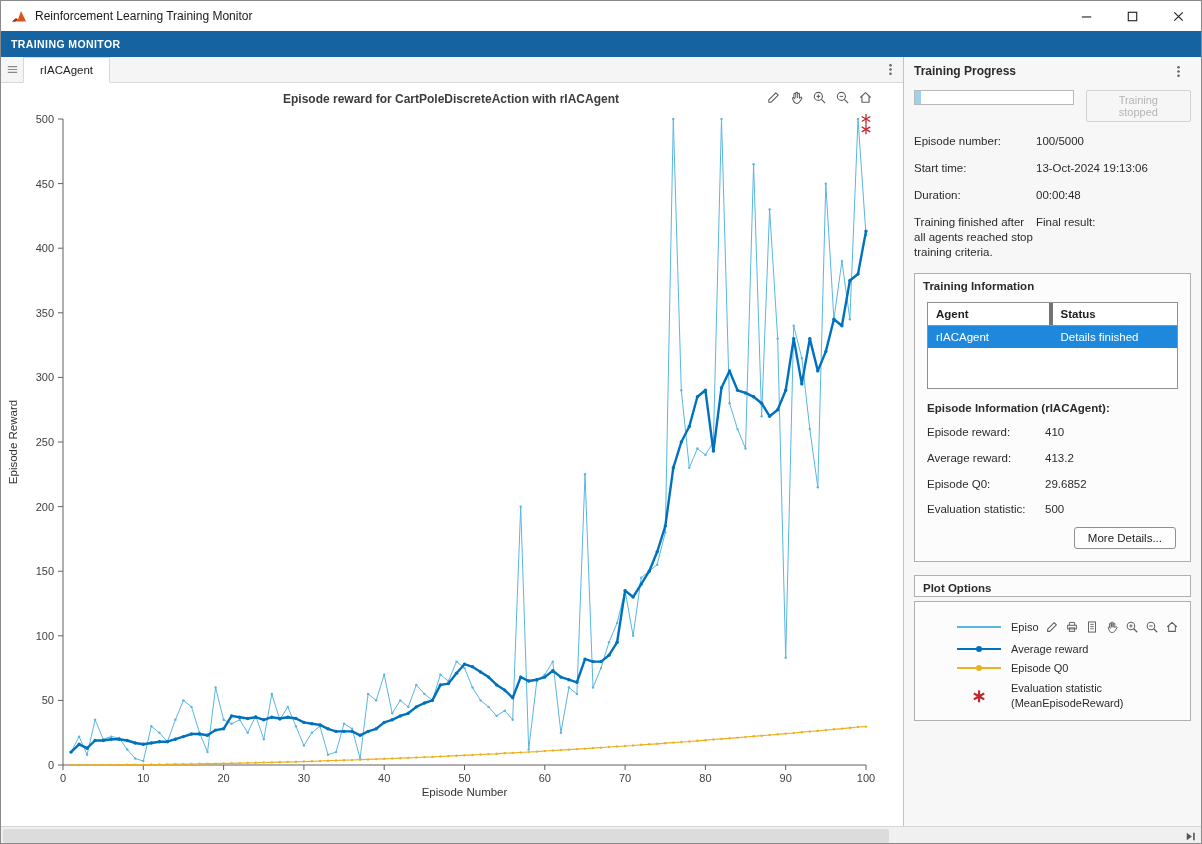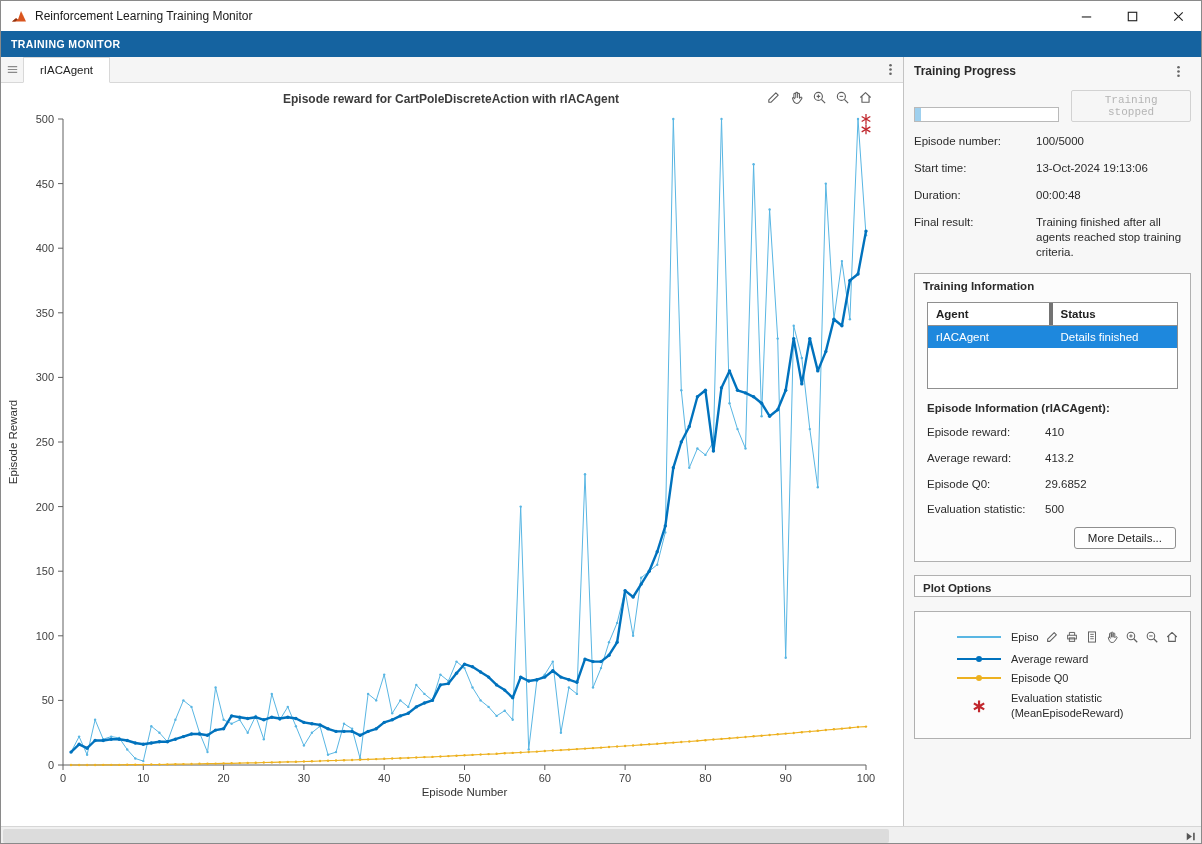--- a/index.html
+++ b/index.html
@@ -30,21 +30,21 @@
   .axtools { position:absolute; top:4px; right:28px; display:flex; gap:3px; z-index:3; }
   .axtool { width:20px; height:20px; display:flex; align-items:center; justify-content:center; color:#5f5f5f; background:rgba(255,255,255,.92); }
   svg.ic { width:15px; height:15px; }
   #chart-svg { position:absolute; top:28px; left:0; }
   #chart-svg text { font-family:"Liberation Sans", sans-serif; font-size:11px; fill:#3f3f3f; }
   #chart-svg text.axlabel { font-size:11.5px; fill:#333; }
 
   
   .panel { flex:1; background:#f7f7f7; display:flex; flex-direction:column; padding:0 10px; overflow:hidden; }
   .panel-header { height:28px; display:flex; align-items:center; font-weight:bold; font-size:12px; color:#2b2b2b; }
-  .progress-row { display:flex; align-items:flex-end; margin:5px 0 12px;font-family:Liberation Mono, monospace; }
+  .progress-row { display:flex; align-items:flex-start; margin:5px 0 12px; }
   .pbar { width:160px; height:15px; border:1px solid #b9b9b9; background:#fff; }
   .pfill { height:100%; min-width:6px; }
   .stop-btn { margin-left:12px; padding:3px 11px; font-size:11px; color:#b5b5b5; background:#f6f6f6; border:1px solid #d2d2d2; border-radius:2px; font-family:inherit; }
   .kv-grid { display:grid; grid-template-columns:122px 1fr; row-gap:12px; font-size:11.5px; color:#2b2b2b; line-height:1.3; }
 
   .groupbox { border:1px solid #b0b0b0; background:#fcfcfc; margin-top:13px; }
   .gb-title { font-weight:bold; font-size:11.5px; padding:6px 8px 2px; color:#2b2b2b; }
   .gb-body { padding:8px 12px 10px; }
 
   .agent-table { border:1px solid #8f8f8f; background:#fff; font-size:11.5px; }
@@ -54,21 +54,21 @@
   .at-row { display:grid; grid-template-columns:1fr 1fr; color:#fff; }
   .at-filler { height:40px; }
   .ep-title { font-weight:bold; font-size:11.5px; margin:13px 0 11px; color:#2b2b2b; }
   .more-btn { display:block; margin:10px 2px 2px auto; padding:4px 13px; font-size:11.5px; border:1px solid #8f8f8f; background:#fefefe; border-radius:3px; color:#222; font-family:inherit; }
 
   .cb-row { display:flex; align-items:center; gap:8px; font-size:11.5px; margin:11px 0; color:#2b2b2b; }
   .cb { width:13px; height:13px; border:1px solid #767676; background:#fff; position:relative; flex:none; }
   .cb.checked::after { content:""; position:absolute; left:2px; top:2px; width:7px; height:4px; border-left:2px solid #0b6ab8; border-bottom:2px solid #0b6ab8; transform:rotate(-48deg); }
   .lastn-input { width:92px; height:20px; margin-left:auto; border:1px solid #cfcfcf; background:#fbfbfb; color:#b3b3b3; font-size:11px; text-align:right; padding:0 8px; font-family:inherit; }
 
-  .legend-box { border:1px solid #b0b0b0; background:#fcfcfc; margin-top:14px; padding:9px 8px 10px; font-size:11px; color:#2b2b2b; }
+  .legend-box { border:1px solid #b0b0b0; background:#fcfcfc; margin-top:4px; padding:9px 8px 2px; font-size:11px; color:#2b2b2b; }
   .lg-row { display:flex; align-items:center; margin:7px 0; }
   .lg-line { width:44px; height:2px; position:relative; margin:0 10px 0 34px; flex:none; }
   .lg-line .dot { position:absolute; left:19px; top:-2px; width:6px; height:6px; border-radius:50%; }
   .lg-star { width:44px; margin:0 10px 0 34px; text-align:center; font-size:18px; line-height:12px; flex:none; font-weight:bold; }
   .legend-tools { display:flex; gap:2px; margin-left:4px; color:#5f5f5f; }
   .legend-tools .axtool { width:18px; height:18px; background:transparent; }
   .legend-tools svg.ic { width:14px; height:14px; }
   .lg-sub { line-height:1.35; }
 
   
@@ -594,22 +594,22 @@
         <button class="stop-btn" disabled="">Training stopped</button>
       </div>
 
       <div class="kv-grid">
         <span>Episode number:</span>
           <span>100/5000</span>
         <span>Start time:</span>
           <span>13-Oct-2024 19:13:06</span>
         <span>Duration:</span>
           <span>00:00:48</span>
-        <span>Final result:</span>
-          <span>Training finished after all agents reached stop training criteria.</span>
+        <span>Training finished after all agents reached stop training criteria.</span>
+          <span>Final result:</span>
       </div>
 
       <div class="groupbox">
         <div class="gb-title">Training Information</div>
         <div class="gb-body">
           <div class="agent-table">
             <div class="at-header">
               <div class="at-cell">Agent</div>
               <div class="at-cell">Status</div>
             </div>

